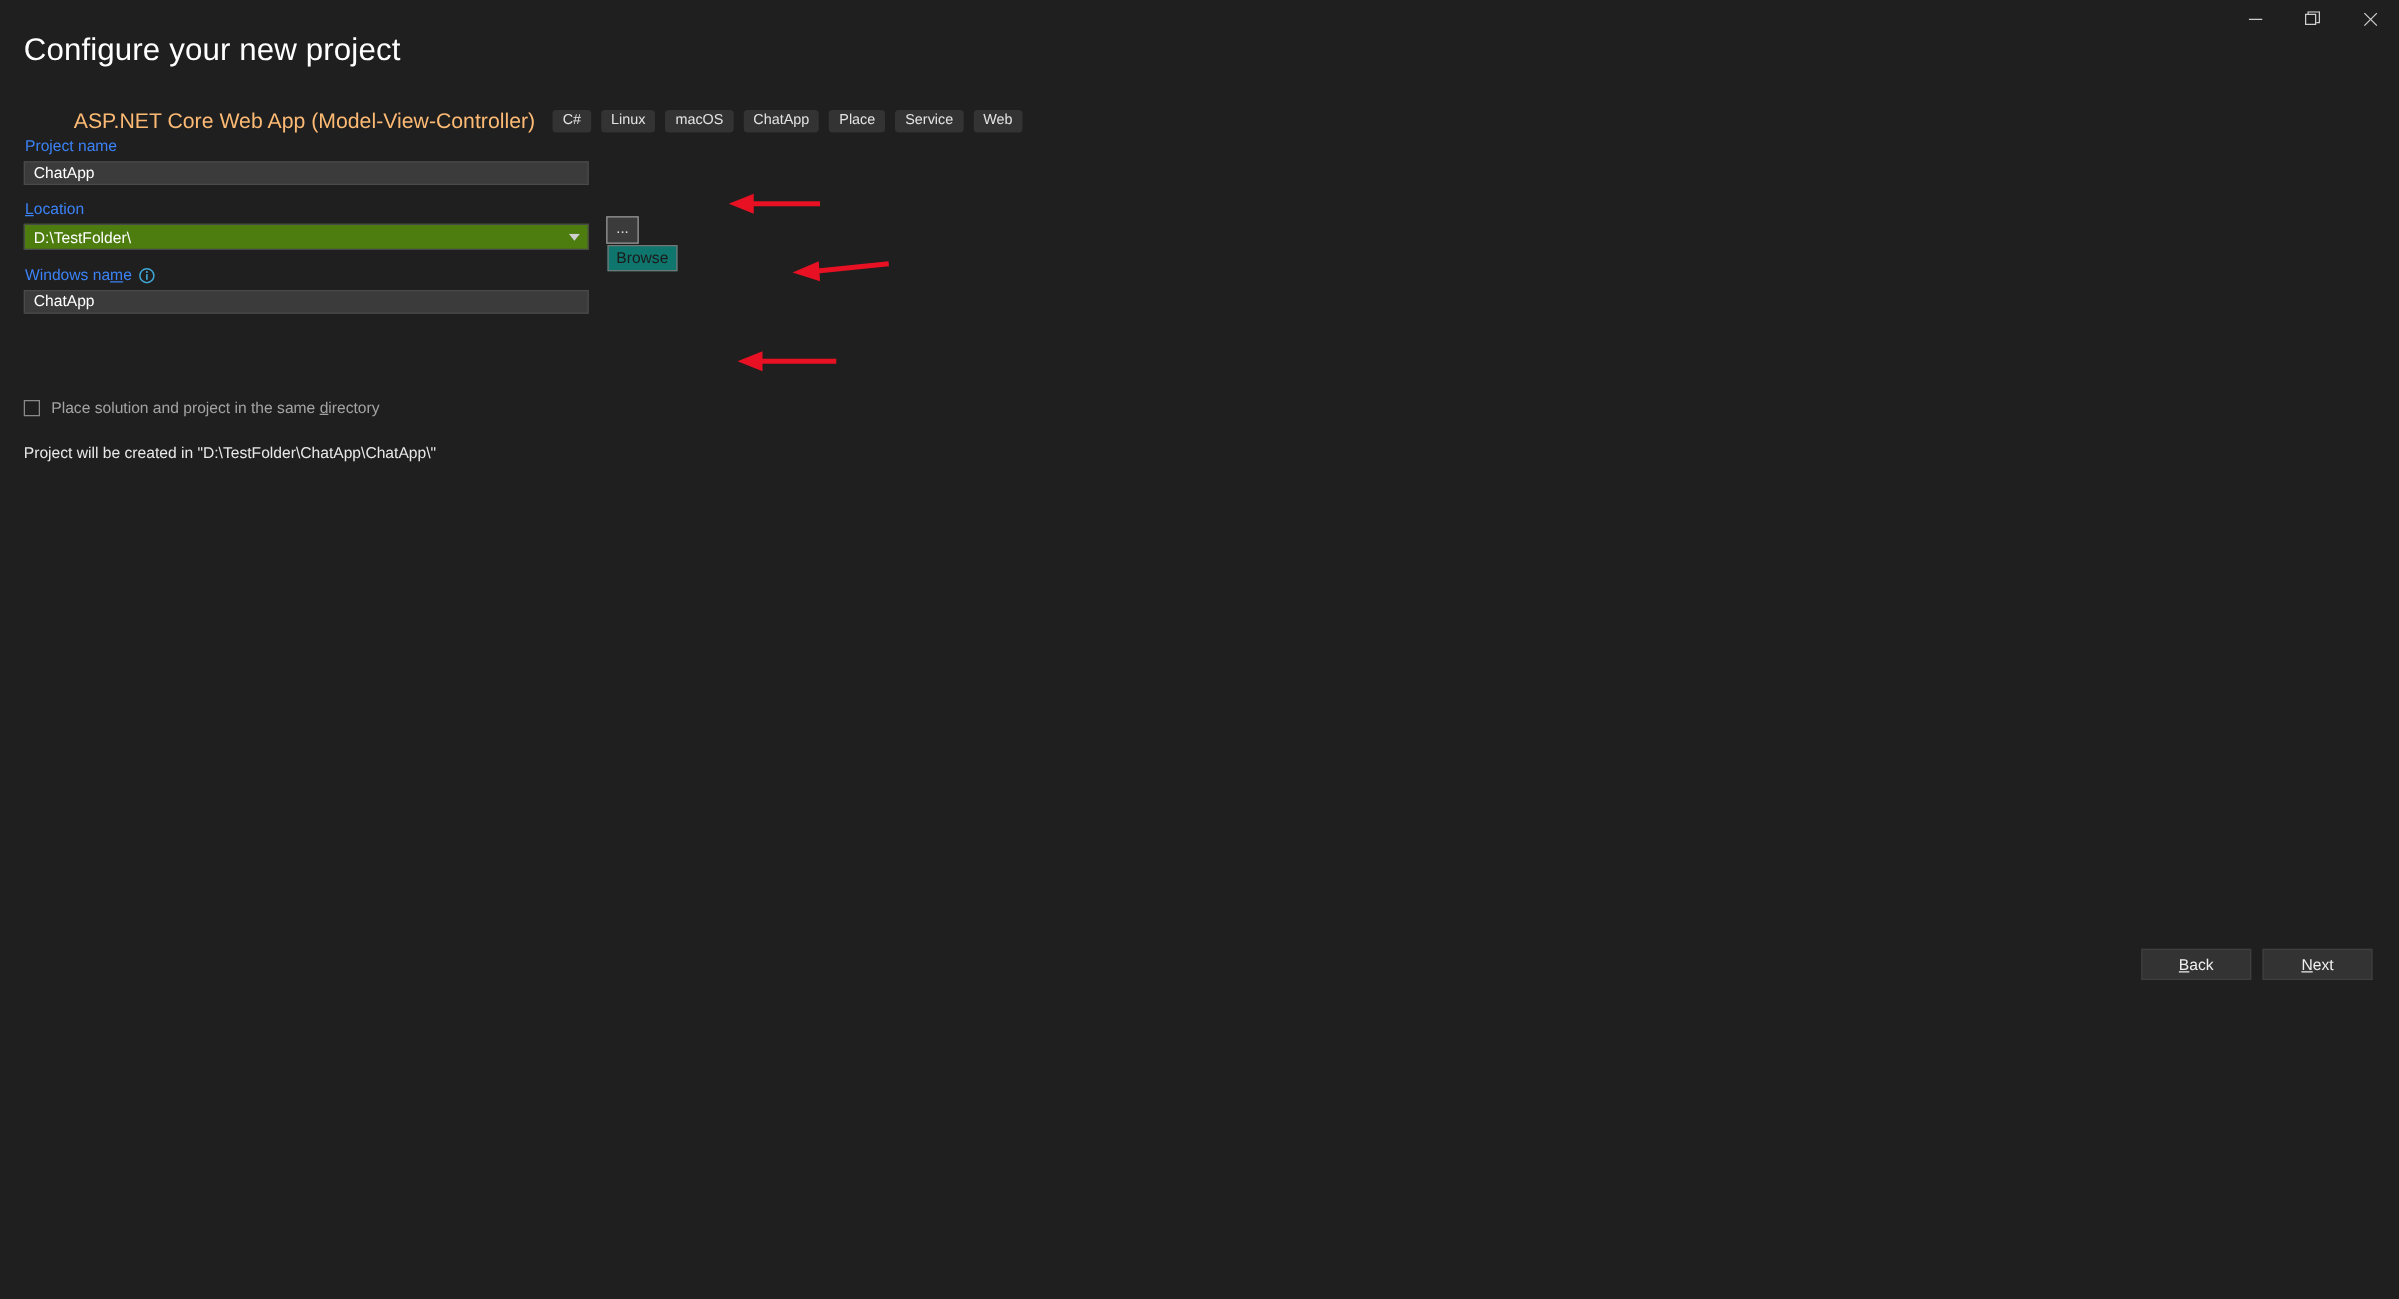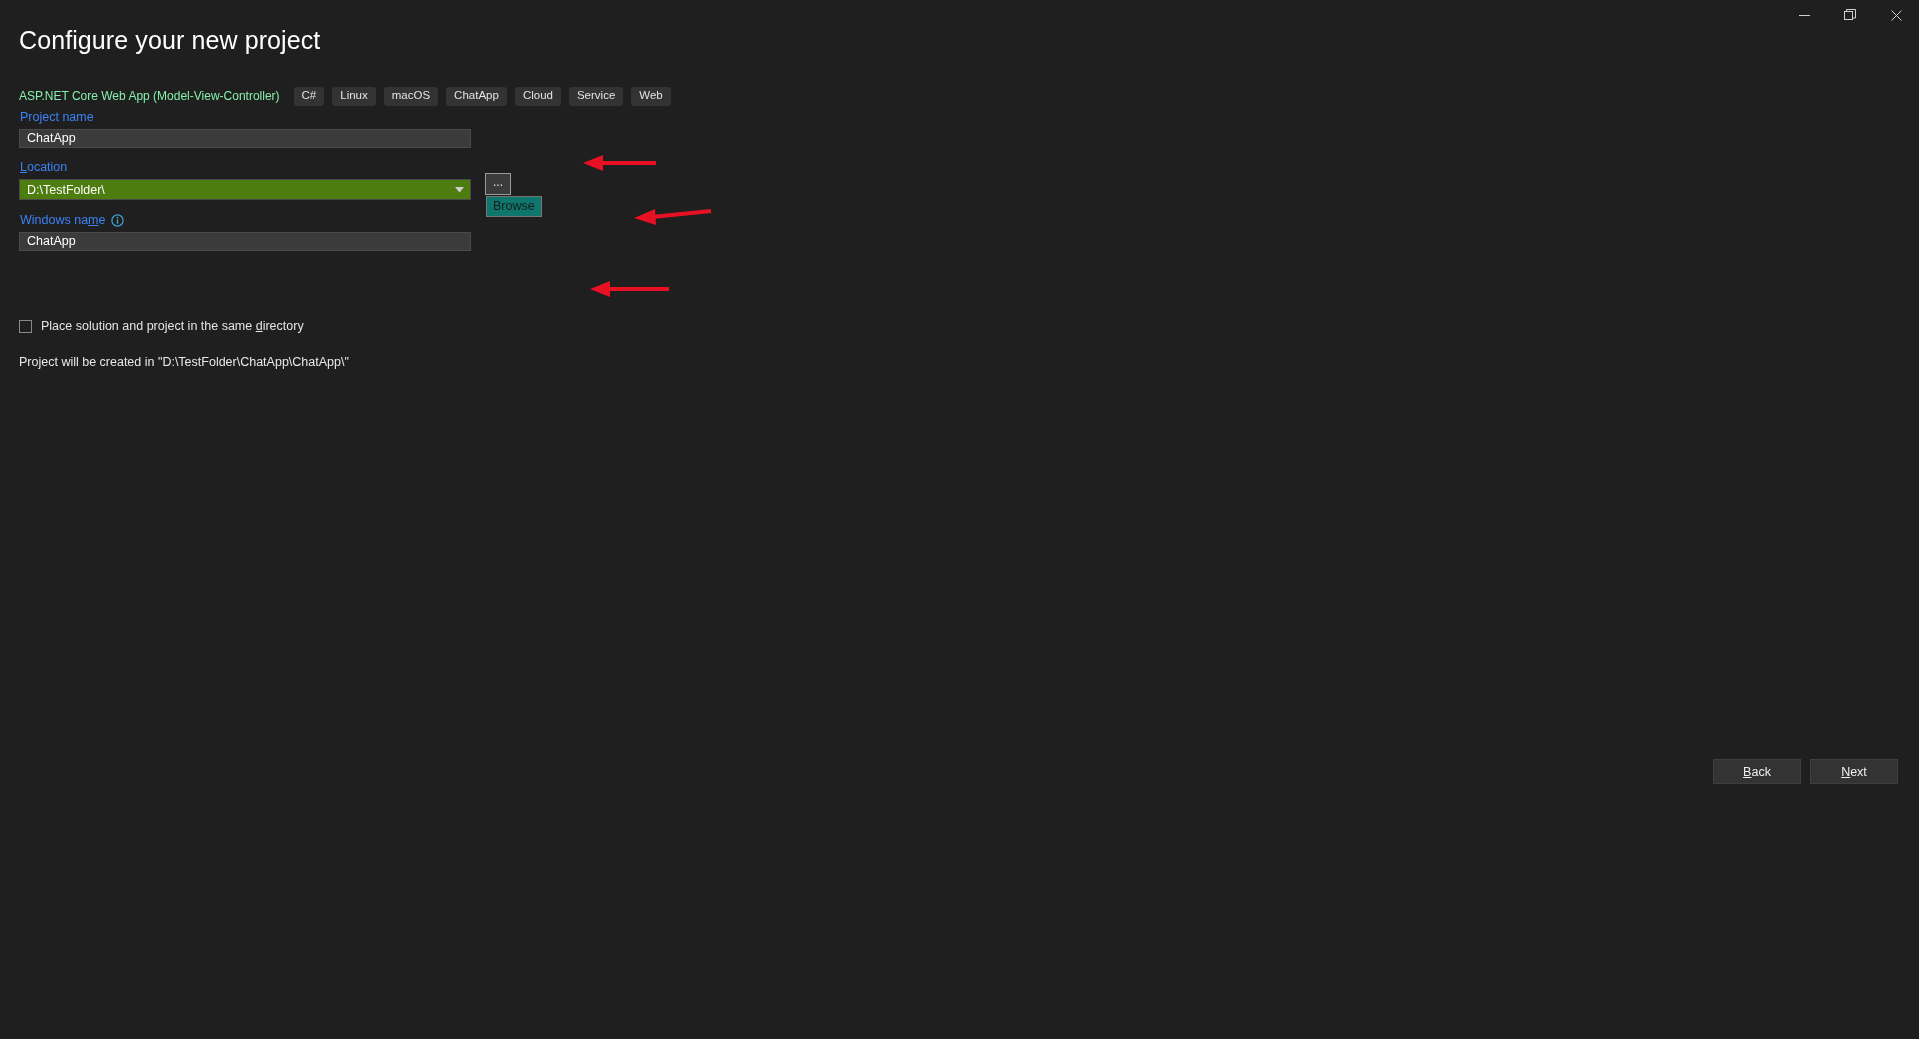--- a/index.html
+++ b/index.html
@@ -34,22 +34,23 @@
   .page-title {
     position: absolute; left: 19px; top: 26px;
     font-size: 25px; font-weight: 400; color: #ffffff;
     letter-spacing: .1px;
   }
   .subtitle-row {
     position: absolute; left: 19px; top: 87px;
     display: flex; align-items: center;
   }
   .template-name {
-    font-size: 12px; color: #86efac; font-weight: 400;
+    font-size: 17px; color: #fdba74; font-weight: 400;
     white-space: nowrap;
+    margin-left: 40px;
   }
   .tags { display: flex; align-items: center; margin-left: 14px; gap: 8px; }
   .tag {
     background: #333333;
     color: #e3e3e3;
     font-size: 11.5px;
     border-radius: 3px;
     padding: 3px 8px 4px 8px;
     line-height: 1;
     white-space: nowrap;
@@ -128,21 +129,21 @@
     position: absolute; left: 19px; top: 319px;
     display: flex; align-items: center;
   }
   .checkbox {
     width: 13px; height: 13px;
     background: #1f1f1f;
     border: 1px solid #8a8a8a;
     display: inline-block;
   }
   .checkrow .cb-label {
-    font-size: 12.5px; color: #e5e5e5; margin-left: 9px;
+    font-size: 12.5px; color: #a3a3a3; margin-left: 9px;
   }
 
   .status-text {
     position: absolute; left: 19px; top: 355px;
     font-size: 12.5px; color: #e8e8e8;
   }
 
   
   .footer {
     position: absolute; left: 0; bottom: 0;
@@ -193,21 +194,21 @@
 
   <div class="page-title">Configure your new project</div>
 
   <div class="subtitle-row">
     <span class="template-name">ASP.NET Core Web App (Model-View-Controller)</span>
     <span class="tags">
       <span class="tag">C#</span>
       <span class="tag">Linux</span>
       <span class="tag">macOS</span>
       <span class="tag">ChatApp</span>
-      <span class="tag">Cloud</span>
+      <span class="tag">Place</span>
       <span class="tag">Service</span>
       <span class="tag">Web</span>
     </span>
   </div>
 
   <div class="form">
 
     <div class="row-project">
       <label class="field-label">Project name</label>
       <input class="textbox" type="text" value="ChatApp" style="">

